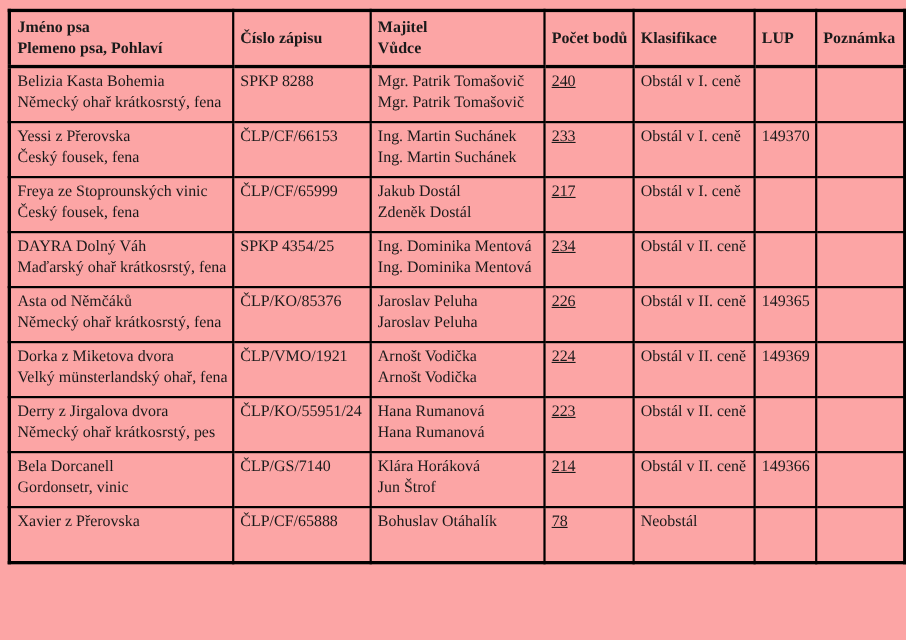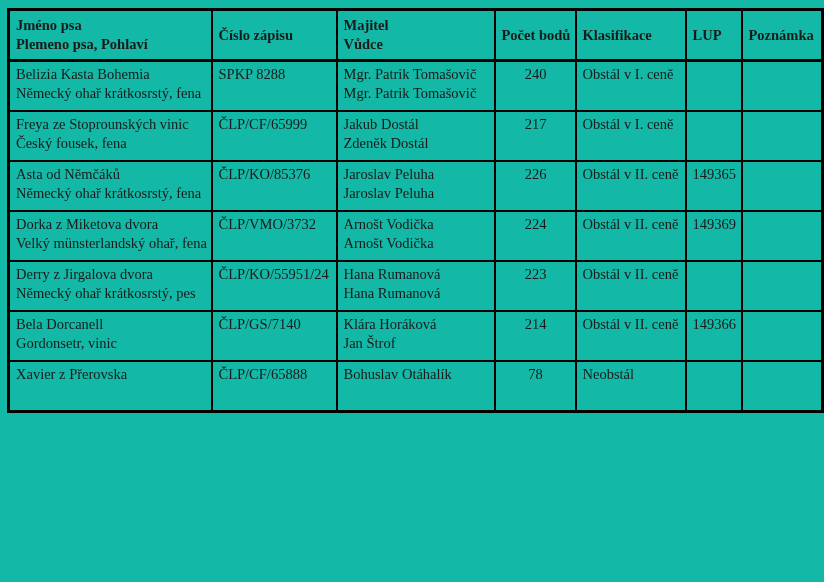--- a/index.html
+++ b/index.html
@@ -7,21 +7,21 @@
     padding: 0;
     background: #ffffff;
     width: 824px;
     height: 582px;
     overflow: hidden;
   }
   .page {
     position: relative;
     width: 824px;
     height: 582px;
-    background: #14b8a6;
+    background: #fca5a5;
     font-family: "Liberation Serif", serif;
     color: #1a1a1a;
   }
   table.results {
     position: absolute;
     left: 7px;
     top: 8px;
     width: 814px;
     border-collapse: collapse;
     table-layout: fixed;
@@ -40,21 +40,21 @@
     text-align: left;
     vertical-align: middle;
     font-weight: bold;
     height: 42px;
     border-bottom: 3px solid #000000;
   }
   table.results td {
     vertical-align: top;
     height: 42px; 
   }
-  td.points { text-align: center; padding-right: 6px; }
+  td.points { text-align: left; padding-right: 6px; text-decoration: underline; }
   .col-dog   { width: 203px; }
   .col-reg   { width: 125px; }
   .col-owner { width: 158px; }
   .col-pts   { width: 81px;  }
   .col-class { width: 110px; }
   .col-lup   { width: 56px;  }
   .col-note  { width: 81px;  }
   .line { display: block; }
 </style>
 </head>
@@ -99,38 +99,68 @@
       <span class="line">Mgr. Patrik Tomašovič</span>
       <span class="line">Mgr. Patrik Tomašovič</span>
     </td>
     <td class="points">240</td>
     <td>Obstál v I. ceně</td>
     <td></td>
     <td></td>
   </tr>
 
 
+  <tr>
+    <td>
+      <span class="line">Yessi z Přerovska</span>
+      <span class="line">Český fousek, fena</span>
+    </td>
+    <td>ČLP/CF/66153</td>
+    <td>
+      <span class="line">Ing. Martin Suchánek</span>
+      <span class="line">Ing. Martin Suchánek</span>
+    </td>
+    <td class="points">233</td>
+    <td>Obstál v I. ceně</td>
+    <td>149370</td>
+    <td></td>
+  </tr>
 
 
   <tr>
     <td>
       <span class="line">Freya ze Stoprounských vinic</span>
       <span class="line">Český fousek, fena</span>
     </td>
     <td>ČLP/CF/65999</td>
     <td>
       <span class="line">Jakub Dostál</span>
       <span class="line">Zdeněk Dostál</span>
     </td>
     <td class="points">217</td>
     <td>Obstál v I. ceně</td>
     <td></td>
     <td></td>
   </tr>
 
+  <tr>
+    <td>
+      <span class="line">DAYRA Dolný Váh</span>
+      <span class="line">Maďarský ohař krátkosrstý, fena</span>
+    </td>
+    <td>SPKP 4354/25</td>
+    <td>
+      <span class="line">Ing. Dominika Mentová</span>
+      <span class="line">Ing. Dominika Mentová</span>
+    </td>
+    <td class="points">234</td>
+    <td>Obstál v II. ceně</td>
+    <td></td>
+    <td></td>
+  </tr>
 
   <tr>
     <td>
       <span class="line">Asta od Němčáků</span>
       <span class="line">Německý ohař krátkosrstý, fena</span>
     </td>
     <td>ČLP/KO/85376</td>
     <td>
       <span class="line">Jaroslav Peluha</span>
       <span class="line">Jaroslav Peluha</span>
@@ -139,21 +169,21 @@
     <td>Obstál v II. ceně</td>
     <td>149365</td>
     <td></td>
   </tr>
 
   <tr>
     <td>
       <span class="line">Dorka z Miketova dvora</span>
       <span class="line">Velký münsterlandský ohař, fena</span>
     </td>
-    <td>ČLP/VMO/3732</td>
+    <td>ČLP/VMO/1921</td>
     <td>
       <span class="line">Arnošt Vodička</span>
       <span class="line">Arnošt Vodička</span>
     </td>
     <td class="points">224</td>
     <td>Obstál v II. ceně</td>
     <td>149369</td>
     <td></td>
   </tr>
 
@@ -174,21 +204,21 @@
   </tr>
 
   <tr>
     <td>
       <span class="line">Bela Dorcanell</span>
       <span class="line">Gordonsetr, vinic</span>
     </td>
     <td>ČLP/GS/7140</td>
     <td>
       <span class="line">Klára Horáková</span>
-      <span class="line">Jan Štrof</span>
+      <span class="line">Jun Štrof</span>
     </td>
     <td class="points">214</td>
     <td>Obstál v II. ceně</td>
     <td>149366</td>
     <td></td>
   </tr>
 
   <tr>
     <td>
       <span class="line">Xavier z Přerovska</span>

